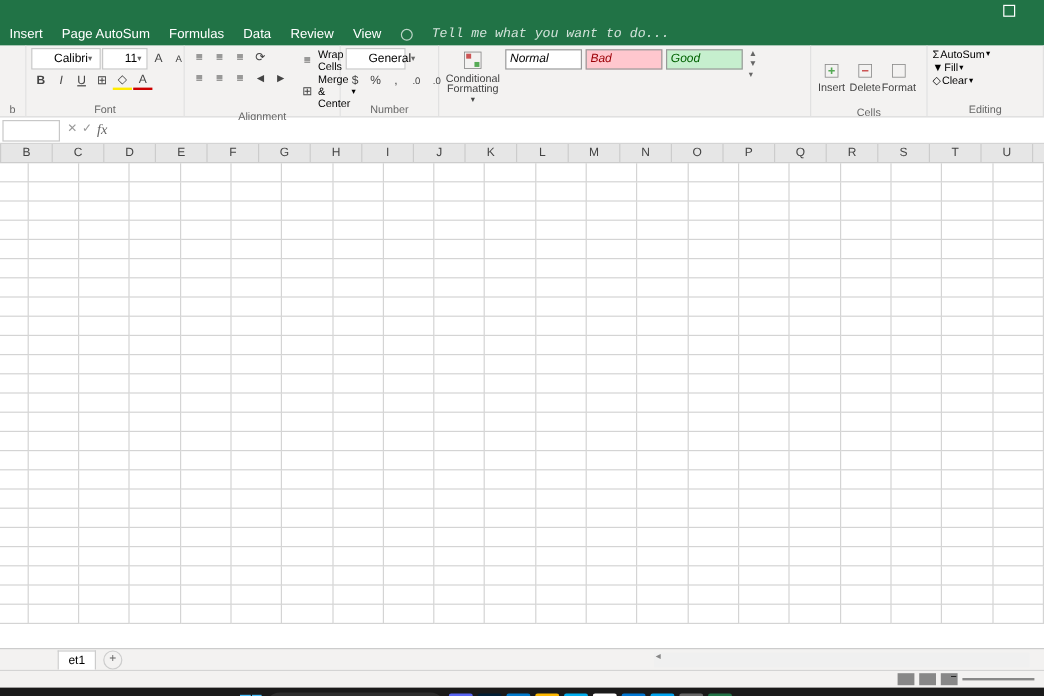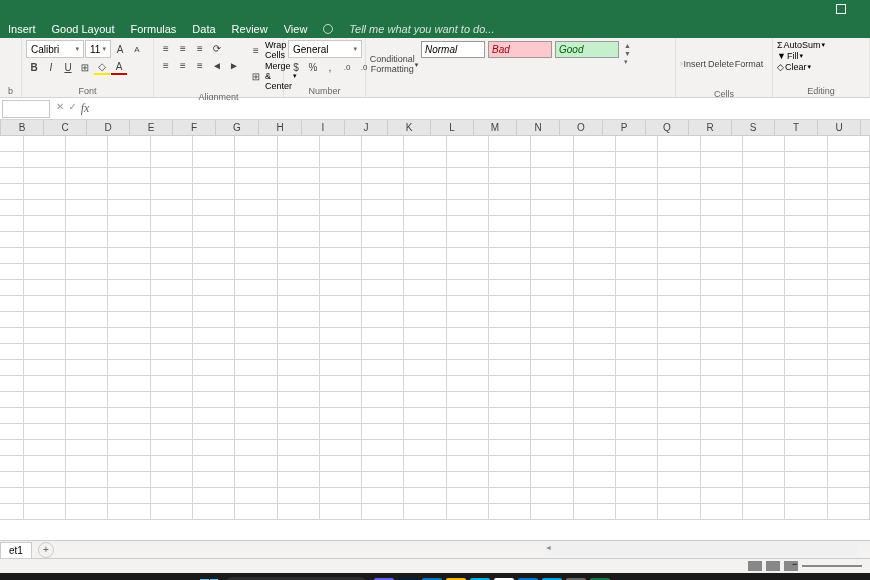--- a/index.html
+++ b/index.html
@@ -3,38 +3,38 @@
 <meta charset="utf-8">
 <style>
 * { margin: 0; padding: 0; box-sizing: border-box; font-family: 'Segoe UI', Tahoma, sans-serif; }
 body { width: 870px; height: 580px; overflow: hidden; background: #fff; }
 
 .titlebar { height: 20px; background: #217346; color: #fff; display: flex; align-items: center; justify-content: center; font-size: 11px; position: relative; }
 .titlebar .winbtn { position: absolute; right: 24px; top: 4px; width: 10px; height: 10px; border: 1px solid #fff; }
 
 .menubar { height: 18px; background: #217346; display: flex; align-items: center; gap: 16px; padding-left: 8px; font-size: 11px; color: #fff; }
 .menubar .lightbulb { width: 10px; height: 10px; border: 1px solid rgba(255,255,255,0.7); border-radius: 50%; }
-.menubar .tellme { color: rgba(255,255,255,0.8); font-style: italic; }
+.menubar .tellme { color: rgba(255,255,255,0.8); font-style: italic; font-family: Liberation Mono, monospace; }
 
 .ribbon { height: 60px; background: #f3f2f1; border-bottom: 1px solid #d4d4d4; display: flex; }
 .rgroup { border-right: 1px solid #e1e1e1; display: flex; flex-direction: column; padding: 2px 4px 0; }
 .rgroup-body { flex: 1; display: flex; align-items: flex-start; gap: 2px; }
 .rgroup-label { font-size: 9px; color: #666; text-align: center; padding: 1px 0; }
 .rgroup.clipboard { width: 22px; }
 .rgroup.font { width: 132px; }
 .rgroup.align { width: 130px; }
 .rgroup.number { width: 82px; }
 .rgroup.styles { width: 310px; }
 .rgroup.cells { width: 82px; }
 .rgroup.editing { width: 62px; flex: 1; }
 
-.combo { height: 18px; border: 1px solid #c8c8c8; background: #fff; font-size: 10px; display: flex; align-items: center; padding: 0 4px; position: relative; }
+.combo { height: 18px; border: 1px solid #c8c8c8; background: #fff; font-size: 10px; display: flex; align-items: center; padding: 0 18px; position: relative; }
 .combo::after { content: '▾'; font-size: 7px; color: #666; margin-left: auto; }
 .btn { min-width: 16px; height: 16px; display: inline-flex; align-items: center; justify-content: center; font-size: 10px; color: #444; cursor: pointer; }
-.btn.big { flex-direction: row; height: 48px; width: 48px; font-size: 9px; text-align: center; line-height: 1.1; padding-top: 2px; }
+.btn.big { flex-direction: column; height: 48px; width: 48px; font-size: 9px; text-align: center; line-height: 1.1; padding-top: 2px; }
 .btn.big .icon { width: 22px; height: 22px; margin-bottom: 2px; }
 .col { display: flex; flex-direction: column; gap: 1px; }
 .row { display: flex; gap: 1px; align-items: center; }
 
 .stylebox { width: 64px; height: 17px; border: 1px solid #999; font-size: 10px; display: flex; align-items: center; padding: 0 3px; margin: 1px; font-style: italic; }
 .style-normal { background: #fff; }
 .style-bad { background: #ffc7ce; color: #9c0006; }
 .style-good { background: #c6efce; color: #006100; }
 .style-neutral { background: #ffeb9c; color: #9c5700; }
 .style-calc { background: #f2f2f2; color: #fa7d00; }
@@ -48,21 +48,21 @@
 
 .gridwrap { position: relative; height: 420px; overflow: hidden; }
 .colheaders { display: flex; height: 16px; background: #e6e6e6; border-bottom: 1px solid #ccc; }
 .colheaders .corner { width: 24px; border-right: 1px solid #ccc; background: #e6e6e6; }
 .colh { width: 43px; border-right: 1px solid #ccc; font-size: 10px; color: #444; text-align: center; line-height: 16px; }
 .cells { flex: 1; }
 .cellrow { display: flex; height: 16px; }
 .cell { width: 43px; height: 16px; border-right: 1px solid #d4d4d4; border-bottom: 1px solid #d4d4d4; font-size: 10px; }
 
 .sheettabs { height: 18px; background: #f3f2f1; border-top: 1px solid #ccc; display: flex; align-items: center; font-size: 10px; position: relative; }
-.sheettab { padding: 2px 8px; background: #fff; border: 1px solid #ccc; border-bottom: none; }
+.sheettab { padding: 2px 8px; background: #fff; border: 1px solid #ccc; border-bottom: none; margin-left: 48px; }
 .addsheet { width: 16px; height: 16px; border: 1px solid #ccc; border-radius: 50%; display: flex; align-items: center; justify-content: center; margin-left: 6px; color: #666; font-size: 10px; }
 .hscroll { position: absolute; left: 545px; right: 12px; top: 3px; height: 12px; background: #f0f0f0; }
 .hscroll::before { content: '◄'; position: absolute; left: 0; font-size: 7px; color: #888; }
 
 .statusbar { height: 15px; background: #f3f2f1; border-top: 1px solid #ccc; display: flex; justify-content: flex-end; align-items: center; gap: 4px; padding-right: 8px; }
 .viewbtn { width: 14px; height: 10px; background: #888; }
 .zoomslider { width: 60px; height: 2px; background: #888; position: relative; }
 .zoomslider::before { content: '−'; position: absolute; left: -10px; top: -6px; font-size: 9px; }
 
 .taskbar { height: 29px; background: #1a1a1a; display: flex; align-items: center; padding-left: 200px; gap: 4px; }
@@ -74,21 +74,21 @@
 </style>
 </head>
 <body>
 
 <div class="titlebar">
   <div class="winbtn"></div>
 </div>
 
 <div class="menubar">
   <span>Insert</span>
-  <span>Good Layout</span>
+  <span>Page AutoSum</span>
   <span>Formulas</span>
   <span>Data</span>
   <span>Review</span>
   <span>View</span>
   <span class="lightbulb"></span>
   <span class="tellme">Tell me what you want to do...</span>
 </div>
 
 <div class="ribbon">
   <div class="rgroup clipboard">
@@ -150,21 +150,21 @@
             <span class="btn">⊞</span>
             <span style="font-size:9px">Merge &amp; Center</span>
             <span style="font-size:7px">▾</span>
           </div>
       </div>
     </div>
     <div class="rgroup-label">Alignment</div>
   </div>
   <div class="rgroup number">
     <div class="rgroup-body col">
-      <div class="combo" style="width:74px">
+      <div class="combo" style="width:50px">
           <span>General</span>
         </div>
       <div class="row">
         <span class="btn">$</span>
         <span class="btn">%</span>
         <span class="btn">,</span>
         <span class="btn" style="font-size:8px">.0</span>
         <span class="btn" style="font-size:8px">.0</span>
       </div>
     </div>

